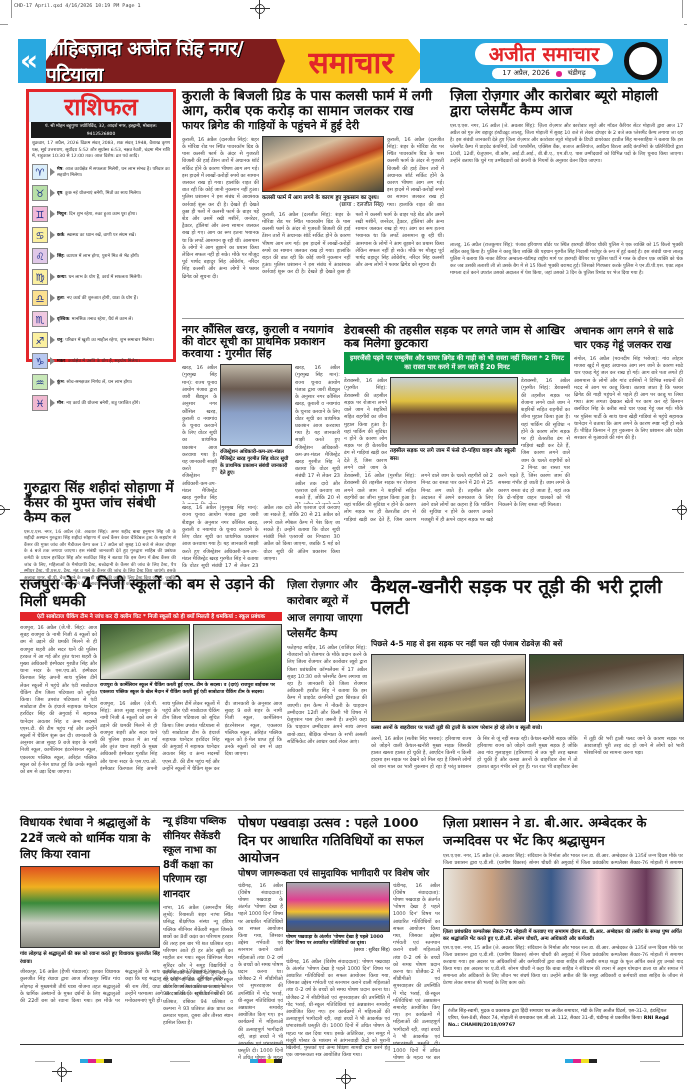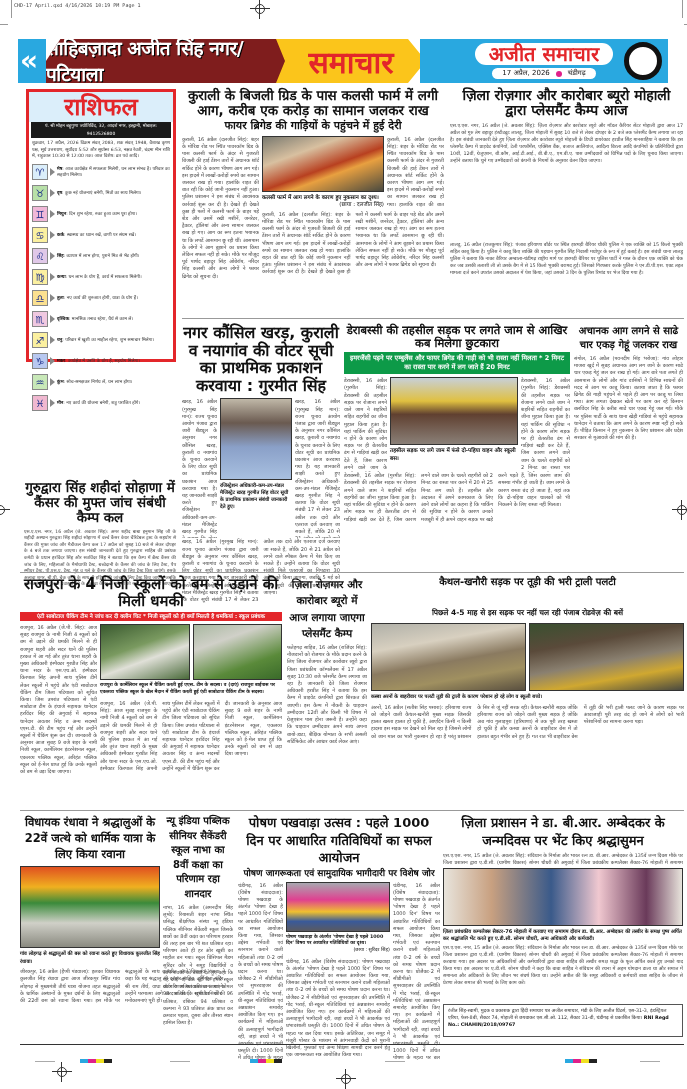--- a/index.html
+++ b/index.html
@@ -18,21 +18,21 @@
 .mh-red span{color:#fff;font-weight:bold;font-size:19px;letter-spacing:-0.5px;font-family:"DejaVu Sans",sans-serif;text-shadow:1px 1px 0 #000}
 .mh-yellow{background:#fbc51b;flex:0 0 150px;display:flex;align-items:center;justify-content:center;clip-path:polygon(0 0,88% 0,100% 50%,88% 100%,0 100%,6% 50%);margin-left:-10px}
 .mh-yellow span{color:#e3262a;font-weight:bold;font-size:30px}
 .mh-right{flex:1;background:#29a8e0;position:relative;display:flex;flex-direction:column;align-items:center;justify-content:center;margin-left:-6px}
 .mh-right .brand{color:#e3262a;font-weight:bold;font-size:20px;background:#fff;padding:0 14px;border-radius:12px;margin-bottom:3px;line-height:22px}
 .mh-right .dateline{background:#fff;border-radius:8px;padding:0 10px;font-size:7px;display:flex;gap:6px;align-items:center;line-height:11px}
 .mh-right .dot{width:6px;height:6px;border-radius:50%;background:#e0208a;display:inline-block}
 .mh-circle{position:absolute;right:6px;top:3px;width:38px;height:38px;border-radius:50%;background:#fff;border:5px solid #111}
 
 .box{position:absolute}
-.hl{font-weight:bold;line-height:1.1;text-align:center;color:#111;font-family:"DejaVu Sans",sans-serif}
+.hl{font-weight:bold;line-height:1.1;text-align:left;color:#111;font-family:"DejaVu Sans",sans-serif}
 .txt{font-size:5px;line-height:7.2px;color:#444;text-align:justify}
 .cols3{column-count:3;column-gap:6px}
 .photo{background:linear-gradient(135deg,#6b7a5d,#a89c7a 40%,#c8b48f 60%,#5d6b4f);border:1px solid #333}
 .cap{font-size:5.5px;font-weight:bold;line-height:7.5px;color:#111}
 .redbar{background:#e3262a;color:#fff;font-weight:bold;text-align:center}
 .greenbar{background:#0d9a48;color:#fff;font-weight:bold;text-align:center}
 
 .rashi{position:absolute;left:26px;top:89px;width:150px;height:273px;border:3px solid #e3262a;background:#fff}
 .rashi-title{background:#dbeefa;color:#e3262a;font-weight:bold;font-size:24px;text-align:center;line-height:30px}
 .rashi-sub{background:#1a1a1a;color:#fff;font-size:4.5px;text-align:center;line-height:8px;margin:0 2px}
@@ -186,21 +186,21 @@
   <div class="txt" style="margin-top:3px;font-size:4.8px;line-height:7px;height:109px;overflow:hidden">एस.ए.एस. नगर, 16 अप्रैल (जे. अवतार सिंह): ज़िला रोज़गार और कारोबार ब्यूरो और मॉडल कैरियर सेंटर मोहाली द्वारा आज 17 अप्रैल को गुरु तेग बहादुर इंस्टीट्यूट लालडू, जिला मोहाली में सुबह 10 बजे से लेकर दोपहर के 2 बजे तक प्लेसमैंट कैम्प लगाया जा रहा है। इस संबंधी जानकारी देते हुए ज़िला रोज़गार और कारोबार ब्यूरो मोहाली के डिप्टी डायरेक्टर हरप्रीत सिंह मानसाहिया ने बताया कि इस प्लेसमैंट कैम्प में प्राइवेट कंपनियों, टेली परफॉर्मेंस, एक्सिस बैंक, बजाज आलियांज, आदित्य बिरला आदि कंपनियों के प्रतिनिधियों द्वारा 10वीं, 12वीं, ग्रेजुएशन, बी.कॉम, आई.टी.आई., बी.बी.ए., एम.बी.ए. पास उम्मीदवारों को विभिन्न पदों के लिए चुनाव किया जाएगा। उन्होंने बताया कि चुने गए उम्मीदवारों को कंपनी के नियमों के अनुसार वेतन दिया जाएगा।</div>
 </div>
 
 <div class="box" style="left:450px;top:238px;width:233px">
   <div class="txt" style="margin-top:3px;font-size:4.8px;line-height:7px">लालडू, 16 अप्रैल (राजकुमार सिंह): पंजाब हरियाणा बॉर्डर पर स्थित झरमड़ी बैरियर चौकी पुलिस ने एक व्यक्ति को 15 किलो भुक्की सहित काबू किया है। पुलिस ने काबू किए व्यक्ति की पहचान गुरमीत सिंह निवासी मधोपुर के रूप में हुई बताई है। इस संबंधी थाना लालडू पुलिस ने बताया कि नाका बैरियर अम्बाला-चंडीगढ़ राष्ट्रीय मार्ग पर झरमड़ी बैरियर पर पुलिस पार्टी ने गश्त के दौरान एक व्यक्ति को चेक कर जब उसकी तलाशी ली तो उसके बैग में से 15 किलो भुक्की बरामद हुई। जिसको गिरफ्तार करके पुलिस ने एन.डी.पी.एस. एक्ट तहत मामला दर्ज करने उपरांत उसको अदालत में पेश किया, जहां उसको 3 दिन के पुलिस रिमांड पर भेज दिया गया है।</div>
 </div>
 
 <div class="hline" style="left:182px;top:318px;width:502px"></div>
 
 <div class="box" style="left:182px;top:324px;width:158px">
-  <div class="hl" style="font-size:16px">नगर कौंसिल खरड़, कुराली व नयागांव की वोटर सूची का प्राथमिक प्रकाशन करवाया : गुरमीत सिंह</div>
+  <div class="hl" style="font-size:11px">नगर कौंसिल खरड़, कुराली व नयागांव की वोटर सूची का प्राथमिक प्रकाशन करवाया : गुरमीत सिंह</div>
   <div style="position:relative;margin-top:4px;height:205px">
     <div class="photo" style="position:absolute;left:38px;top:0;width:72px;height:82px;background:linear-gradient(180deg,#c0b8a8 0%,#6a5a50 30%,#8aa0c8 60%,#a8c0e0 100%)"></div>
     <div class="cap" style="position:absolute;left:38px;top:84px;width:72px;font-size:5px;line-height:6.8px">रजिस्ट्रेशन अधिकारी-कम-उप-मंडल मैजिस्ट्रेट खरड़ गुरमीत सिंह वोटर सूची के प्राथमिक प्रकाशन संबंधी जानकारी देते हुए।</div>
     <div class="txt" style="position:absolute;left:0;top:0;width:35px;height:140px;overflow:hidden">खरड़, 16 अप्रैल (गुरमुख सिंह मान): राज्य चुनाव आयोग पंजाब द्वारा जारी शैड्यूल के अनुसार नगर कौंसिल खरड़, कुराली व नयागांव के चुनाव करवाने के लिए वोटर सूची का प्राथमिक प्रकाशन आज करवाया गया है। यह जानकारी साझी करते हुए रजिस्ट्रेशन अधिकारी-कम-उप-मंडल मैजिस्ट्रेट खरड़ गुरमीत सिंह ने बताया कि वोटर सूची संबंधी 17 से लेकर 23 अप्रैल तक दावे और एतराज दर्ज करवाए जा सकते हैं, जोकि 20 से 21 अप्रैल को लगने वाले स्पैशल कैम्प में पेश किए जा सकते हैं। उन्होंने बताया कि वोटर सूची संबंधी मिले एतराजों का निपटारा 30 अप्रैल को किया जाएगा, जबकि 5 मई को वोटर सूची की अंतिम प्रकाशन किया जाएगा।</div>
     <div class="txt" style="position:absolute;left:113px;top:0;width:45px;height:140px;overflow:hidden">खरड़, 16 अप्रैल (गुरमुख सिंह मान): राज्य चुनाव आयोग पंजाब द्वारा जारी शैड्यूल के अनुसार नगर कौंसिल खरड़, कुराली व नयागांव के चुनाव करवाने के लिए वोटर सूची का प्राथमिक प्रकाशन आज करवाया गया है। यह जानकारी साझी करते हुए रजिस्ट्रेशन अधिकारी-कम-उप-मंडल मैजिस्ट्रेट खरड़ गुरमीत सिंह ने बताया कि वोटर सूची संबंधी 17 से लेकर 23 अप्रैल तक दावे और एतराज दर्ज करवाए जा सकते हैं, जोकि 20 से 21 अप्रैल को लगने वाले स्पैशल कैम्प में पेश किए जा सकते हैं। उन्होंने बताया कि वोटर सूची संबंधी मिले एतराजों का निपटारा 30 अप्रैल को किया जाएगा, जबकि 5 मई को वोटर सूची की अंतिम प्रकाशन किया जाएगा।</div>
     <div class="txt" style="position:absolute;left:0;top:140px;width:158px;height:65px;overflow:hidden;column-count:2;column-gap:5px">खरड़, 16 अप्रैल (गुरमुख सिंह मान): राज्य चुनाव आयोग पंजाब द्वारा जारी शैड्यूल के अनुसार नगर कौंसिल खरड़, कुराली व नयागांव के चुनाव करवाने के लिए वोटर सूची का प्राथमिक प्रकाशन आज करवाया गया है। यह जानकारी साझी करते हुए रजिस्ट्रेशन अधिकारी-कम-उप-मंडल मैजिस्ट्रेट खरड़ गुरमीत सिंह ने बताया कि वोटर सूची संबंधी 17 से लेकर 23 अप्रैल तक दावे और एतराज दर्ज करवाए जा सकते हैं, जोकि 20 से 21 अप्रैल को लगने वाले स्पैशल कैम्प में पेश किए जा सकते हैं। उन्होंने बताया कि वोटर सूची संबंधी मिले एतराजों का निपटारा 30 अप्रैल को किया जाएगा, जबकि 5 मई को वोटर सूची की अंतिम प्रकाशन किया जाएगा।</div>
   </div>
 </div>
 
 <div class="box" style="left:344px;top:324px;width:226px">
@@ -233,21 +233,21 @@
     <div class="txt" style="position:absolute;left:80px;top:76px;width:182px;height:134px;overflow:hidden;column-count:3;column-gap:5px">राजपुरा, 16 अप्रैल (जे.पी. सिंह): आज सुबह राजपुरा के नामी निजी 4 स्कूलों को बम से उड़ाने की धमकी मिलने से ही राजपुरा शहरी और सदर थाने की पुलिस हरकत में आ गई और तुरंत थाना शहरी के मुख्य अधिकारी इंस्पैक्टर गुरप्रीत सिंह और थाना सदर के एस.एच.ओ. इंस्पैक्टर किरपाल सिंह अपनी साथ पुलिस टीमें लेकर स्कूलों में पहुंचे और एंटी साबोटाज चैकिंग टीम जिला पटियाला को सूचित किया। जिस उपरांत पटियाला से एंटी साबोटाज टीम के इंचार्ज सहायक थानेदार हरविंदर सिंह की अगुवाई में सहायक थानेदार अवतार सिंह व अन्य सदस्यों एएस.टी. की टीम पहुंच गई और उन्होंने स्कूलों में चैकिंग शुरू कर दी। जानकारी के अनुसार आज सुबह 9 बजे शहर के नामी निजी स्कूल, कार्मेलियन इंटरनेशनल स्कूल, एकलव्य पब्लिक स्कूल, अरिहंत पब्लिक स्कूल को ई-मेल प्राप्त हुई कि उनके स्कूलों को बम से उड़ा दिया जाएगा।</div>
   </div>
 </div>
 
 <div class="box" style="left:287px;top:576px;width:80px">
   <div class="hl" style="font-size:10.5px;line-height:1.55">ज़िला रोज़गार और कारोबार ब्यूरो में आज लगाया जाएगा प्लेसमैंट कैम्प</div>
   <div class="txt" style="margin-top:3px;height:140px;overflow:hidden">फतेहगढ़ साहिब, 16 अप्रैल (राजिंदर सिंह): नौजवानों को रोजगार के मौके प्रदान करने के लिए जिला रोजगार और कारोबार ब्यूरो द्वारा जिला प्रबंधकीय कॉम्पलैक्स में 17 अप्रैल सुबह 10:30 बजे प्लेसमैंट कैम्प लगाया जा रहा है। जानकारी देते जिला रोजगार अधिकारी हरप्रीत सिंह ने बताया कि इस कैम्प में प्राइवेट कंपनियों द्वारा शिरकत की जाएगी। इस कैम्प में नौकरी के चाहवान उम्मीदवार 12वीं और किसी भी विषय में ग्रेजुएशन पास होना जरूरी है। उन्होंने कहा कि चाहवान उम्मीदवार अपने साथ अपना बायो-डाटा, शैक्षिक योग्यता के सभी असली सर्टिफिकेट और आधार कार्ड लेकर आएं।</div>
 </div>
 
 <div class="box" style="left:371px;top:576px;width:313px">
-  <div class="hl" style="font-size:10px">कैथल-खनौरी सड़क पर तूड़ी की भरी ट्राली पलटी</div>
+  <div class="hl" style="font-size:19px">कैथल-खनौरी सड़क पर तूड़ी की भरी ट्राली पलटी</div>
   <div class="hl" style="font-size:7.5px;margin-top:22px">पिछले 4-5 माह से इस सड़क पर नहीं चल रही पंजाब रोडवेज़ की बसें</div>
   <div style="display:flex;gap:3px;margin-top:6px">
     <div class="photo" style="width:155px;height:68px;background:linear-gradient(170deg,#b0b0a8,#d8d0c0 30%,#8a7a60 55%,#a09060 75%,#5a5040)"></div>
     <div class="photo" style="width:155px;height:68px;background:linear-gradient(170deg,#3a5030,#5a4a3a 30%,#8a8070 55%,#d0a830 75%,#4a4a40)"></div>
   </div>
   <div class="cap" style="margin-top:2px;font-size:5px">कस्बा अरनों के बाहरीवार पर पलटी तूड़ी की ट्राली के कारण परेशान हो रहे लोग व स्कूली बच्चे।</div>
   <div class="txt cols3" style="margin-top:3px;height:104px;overflow:hidden;padding-left:0">अरनों, 16 अप्रैल (सतीश सिंह पसारा): हरियाणा राज्य को जोड़ने वाली कैथल-खनौरी मुख्य सड़क जिसकी हालत खस्ता हालत हो चुकी है, आएदिन किसी न किसी हादसा इस सड़क पर देखने को मिल रहा है जिससे लोगों को जान माल का भारी नुकसान हो रहा है परंतु प्रशासन के सिर से जूं नहीं सरक रही। कैथल-खनौरी सड़क जोकि हरियाणा राज्य को जोड़ने वाली मुख्य सड़क है जोकि अब गांव गुलाड़पुरा (हरियाणा) से तक पूरी तरह खस्ता हो चुकी है और कस्बा अरनों के बाहरीवार बेस में तो हालात बहुत गंभीर बने हुए हैं। गत रात भी बाहरीवार बेस में तूड़ी की भरी ट्राली पलट जाने के कारण सड़क पर आवाजाही पूरी तरह बंद हो जाने से लोगों को भारी परेशानियों का सामना करना पड़ा।</div>
 </div>
 
 <div class="hline" style="left:20px;top:810px;width:664px"></div>

